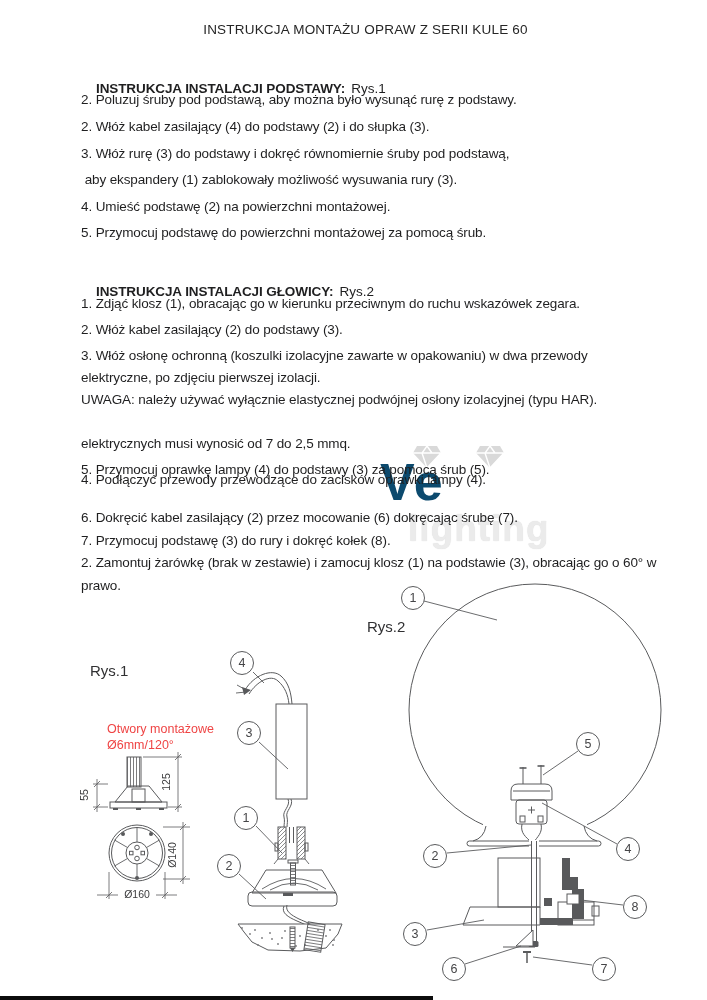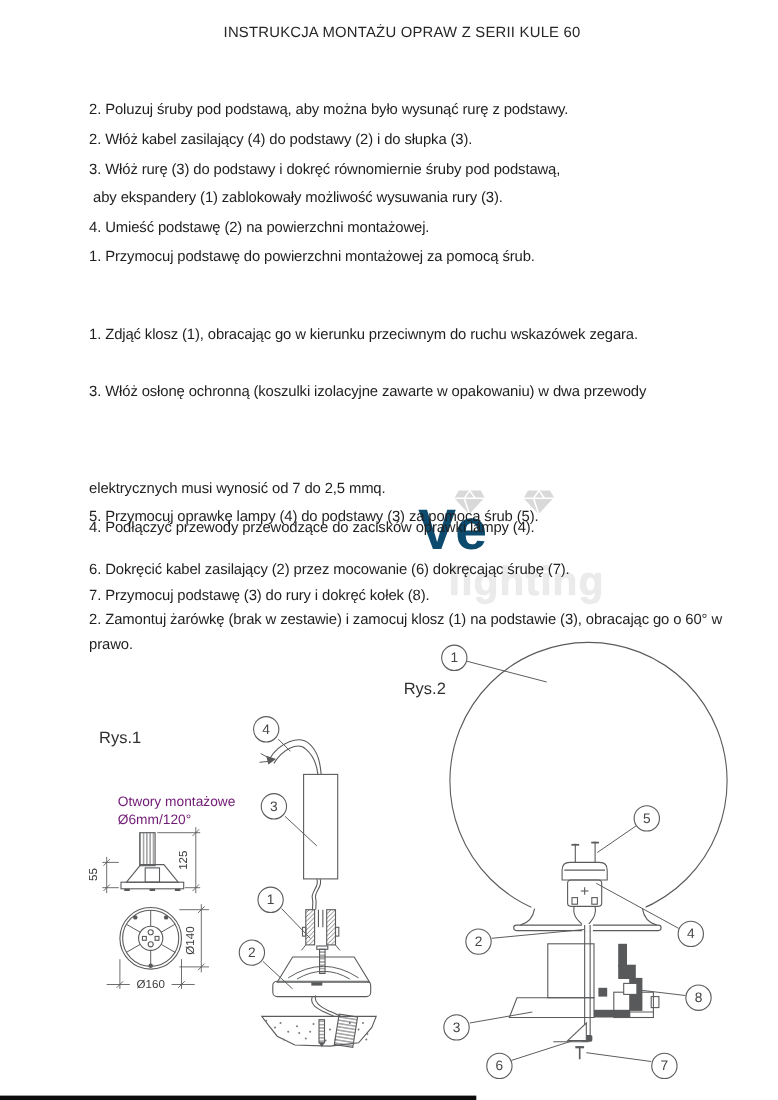--- a/index.html
+++ b/index.html
@@ -23,46 +23,55 @@
   .wm-top{
     position:absolute; left:356px; top:452px; font-size:52px; font-weight:bold;
     color:#0c4a6e; z-index:1; letter-spacing:2px;
   }
   .wm-bottom{
     position:absolute; left:384px; top:508px; font-size:37px; font-weight:bold;
     color:#ebebeb; text-shadow:0 0 1px #d8d8d8; z-index:1; letter-spacing:1px;
   }
   .wm-gem{ position:absolute; z-index:1; }
   .fig-label{ position:absolute; font-size:15px; color:#303032; z-index:4; }
-  .fig-note{ position:absolute; left:107px; font-size:12.5px; color:#701a75; z-index:4; }
+  .fig-note{ position:absolute; left:107px; font-size:12.5px; color:#ef4444; z-index:4; }
   .co{
     position:absolute; width:24px; height:24px; box-sizing:border-box;
     border:1.3px solid #5a5b5d; border-radius:50%; background:#fff;
     display:flex; align-items:center; justify-content:center;
     font-size:12.5px; color:#454547; z-index:5;
   }
   .diagram{ position:absolute; left:0; top:580px; z-index:2; }
   .scan-bar{ position:absolute; left:0; top:996px; width:433px; height:4px; background:#0c0c0c; z-index:6; }
 </style>
 </head>
 <body>
 
 <div class="page">
 
   <div class="title">INSTRUKCJA MONTAŻU OPRAW Z SERII KULE 60</div>
 
+  <div class="heading" style="top:66px">
+    <b>INSTRUKCJA INSTALACJI PODSTAWY:</b><span class="ref">Rys.1</span>
+  </div>
   <div class="bline" style="top:92px">2. Poluzuj śruby pod podstawą, aby można było wysunąć rurę z podstawy.</div>
   <div class="bline" style="top:119px">2. Włóż kabel zasilający (4) do podstawy (2) i do słupka (3).</div>
   <div class="bline" style="top:146px">3. Włóż rurę (3) do podstawy i dokręć równomiernie śruby pod podstawą,</div>
   <div class="bline" style="top:172px"> aby ekspandery (1) zablokowały możliwość wysuwania rury (3).</div>
   <div class="bline" style="top:199px">4. Umieść podstawę (2) na powierzchni montażowej.</div>
-  <div class="bline" style="top:225px">1. Przymocuj podstawę do powierzchni montażowej za pomocą śrub.</div>
-
+  <div class="bline" style="top:225px">5. Przymocuj podstawę do powierzchni montażowej za pomocą śrub.</div>
+
+  <div class="heading" style="top:269px">
+    <b>INSTRUKCJA INSTALACJI GŁOWICY:</b><span class="ref">Rys.2</span>
+  </div>
   <div class="bline" style="top:296px">1. Zdjąć klosz (1), obracając go w kierunku przeciwnym do ruchu wskazówek zegara.</div>
+  <div class="bline" style="top:322px">2. Włóż kabel zasilający (2) do podstawy (3).</div>
   <div class="bline" style="top:348px">3. Włóż osłonę ochronną (koszulki izolacyjne zawarte w opakowaniu) w dwa przewody</div>
+  <div class="bline" style="top:370px">elektryczne, po zdjęciu pierwszej izolacji.</div>
+  <div class="bline" style="top:392px">UWAGA: należy używać wyłącznie elastycznej podwójnej osłony izolacyjnej (typu HAR).</div>
   <div class="bline" style="top:436px">elektrycznych musi wynosić od 7 do 2,5 mmq.</div>
   <div class="bline" style="top:472px">4. Podłączyć przewody przewodzące do zacisków oprawki lampy (4).</div>
   <div class="bline" style="top:462px">5. Przymocuj oprawkę lampy (4) do podstawy (3) za pomocą śrub (5).</div>
   <div class="bline" style="top:510px">6. Dokręcić kabel zasilający (2) przez mocowanie (6) dokręcając śrubę (7).</div>
   <div class="bline" style="top:533px">7. Przymocuj podstawę (3) do rury i dokręć kołek (8).</div>
   <div class="bline" style="top:555px">2. Zamontuj żarówkę (brak w zestawie) i zamocuj klosz (1) na podstawie (3), obracając go o 60° w</div>
   <div class="bline" style="top:578px">prawo.</div>
 
   <div class="watermark">
     <svg class="wm-gem" style="left:389px;top:444px" width="28" height="24" viewBox="0 0 28 24">

